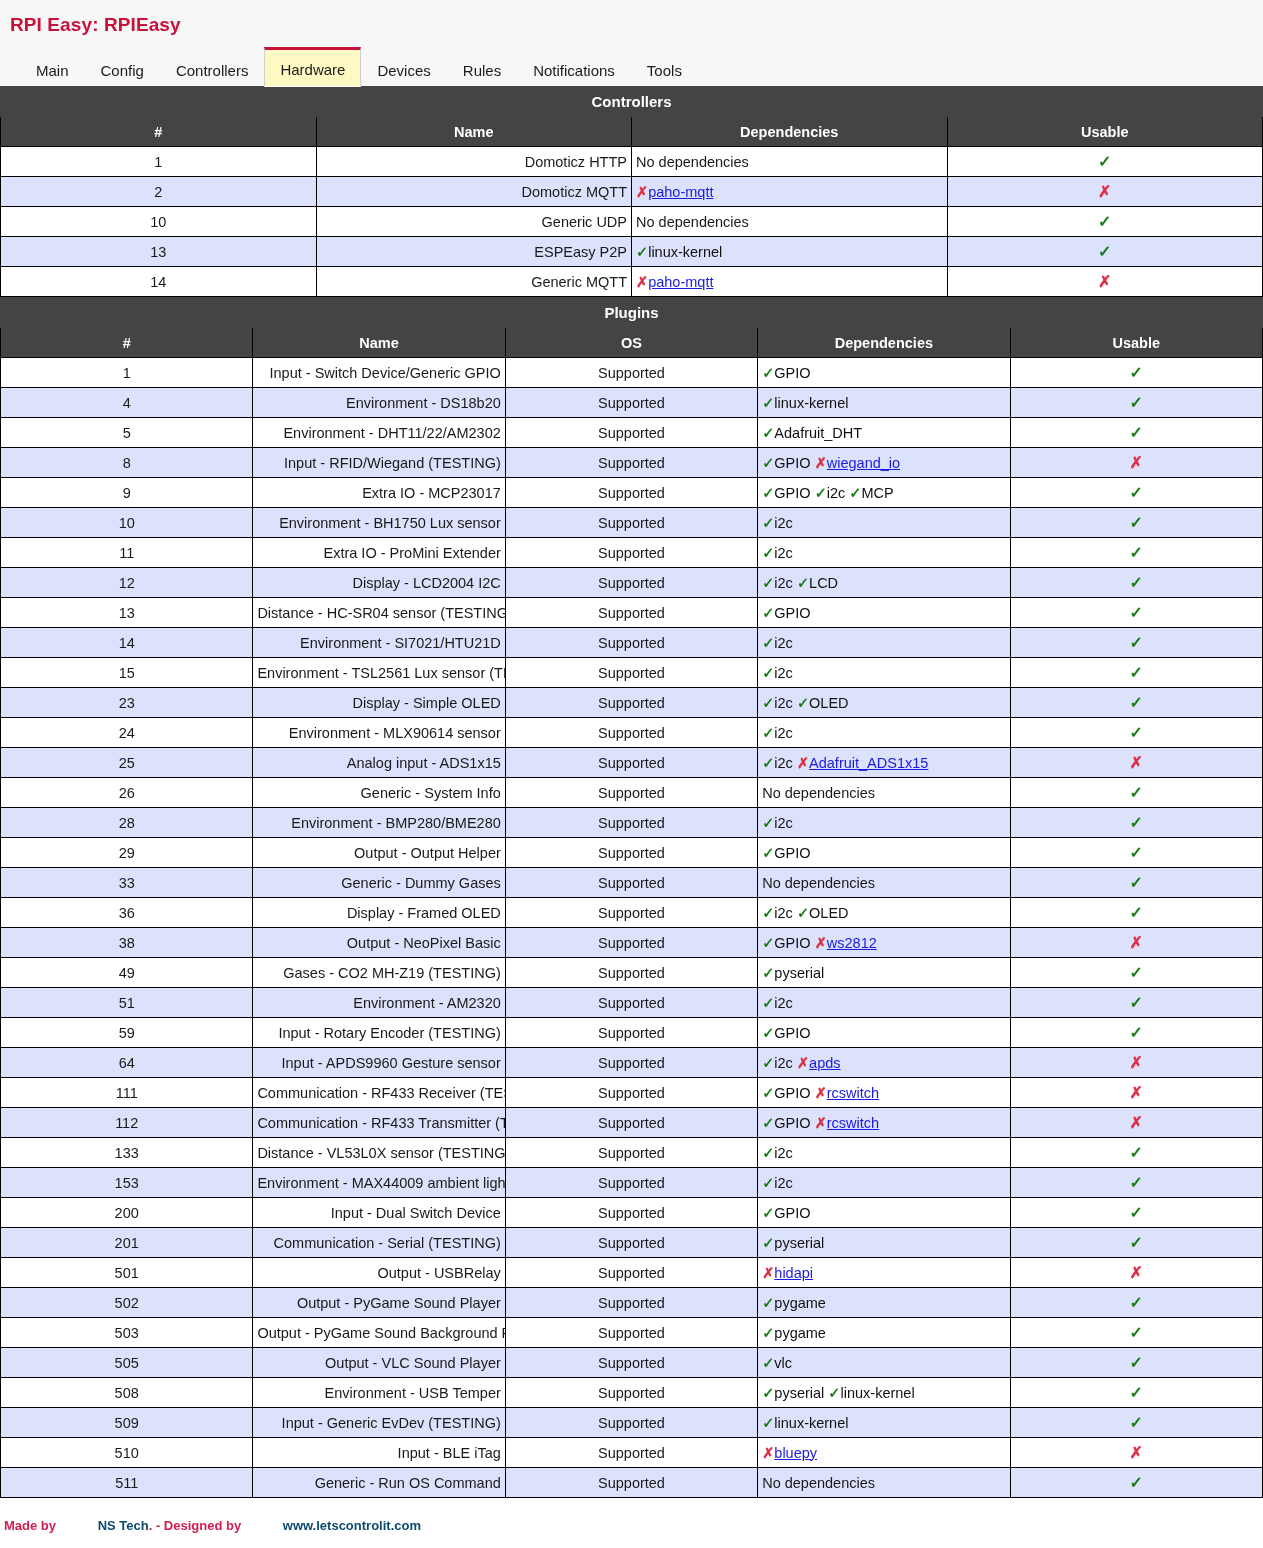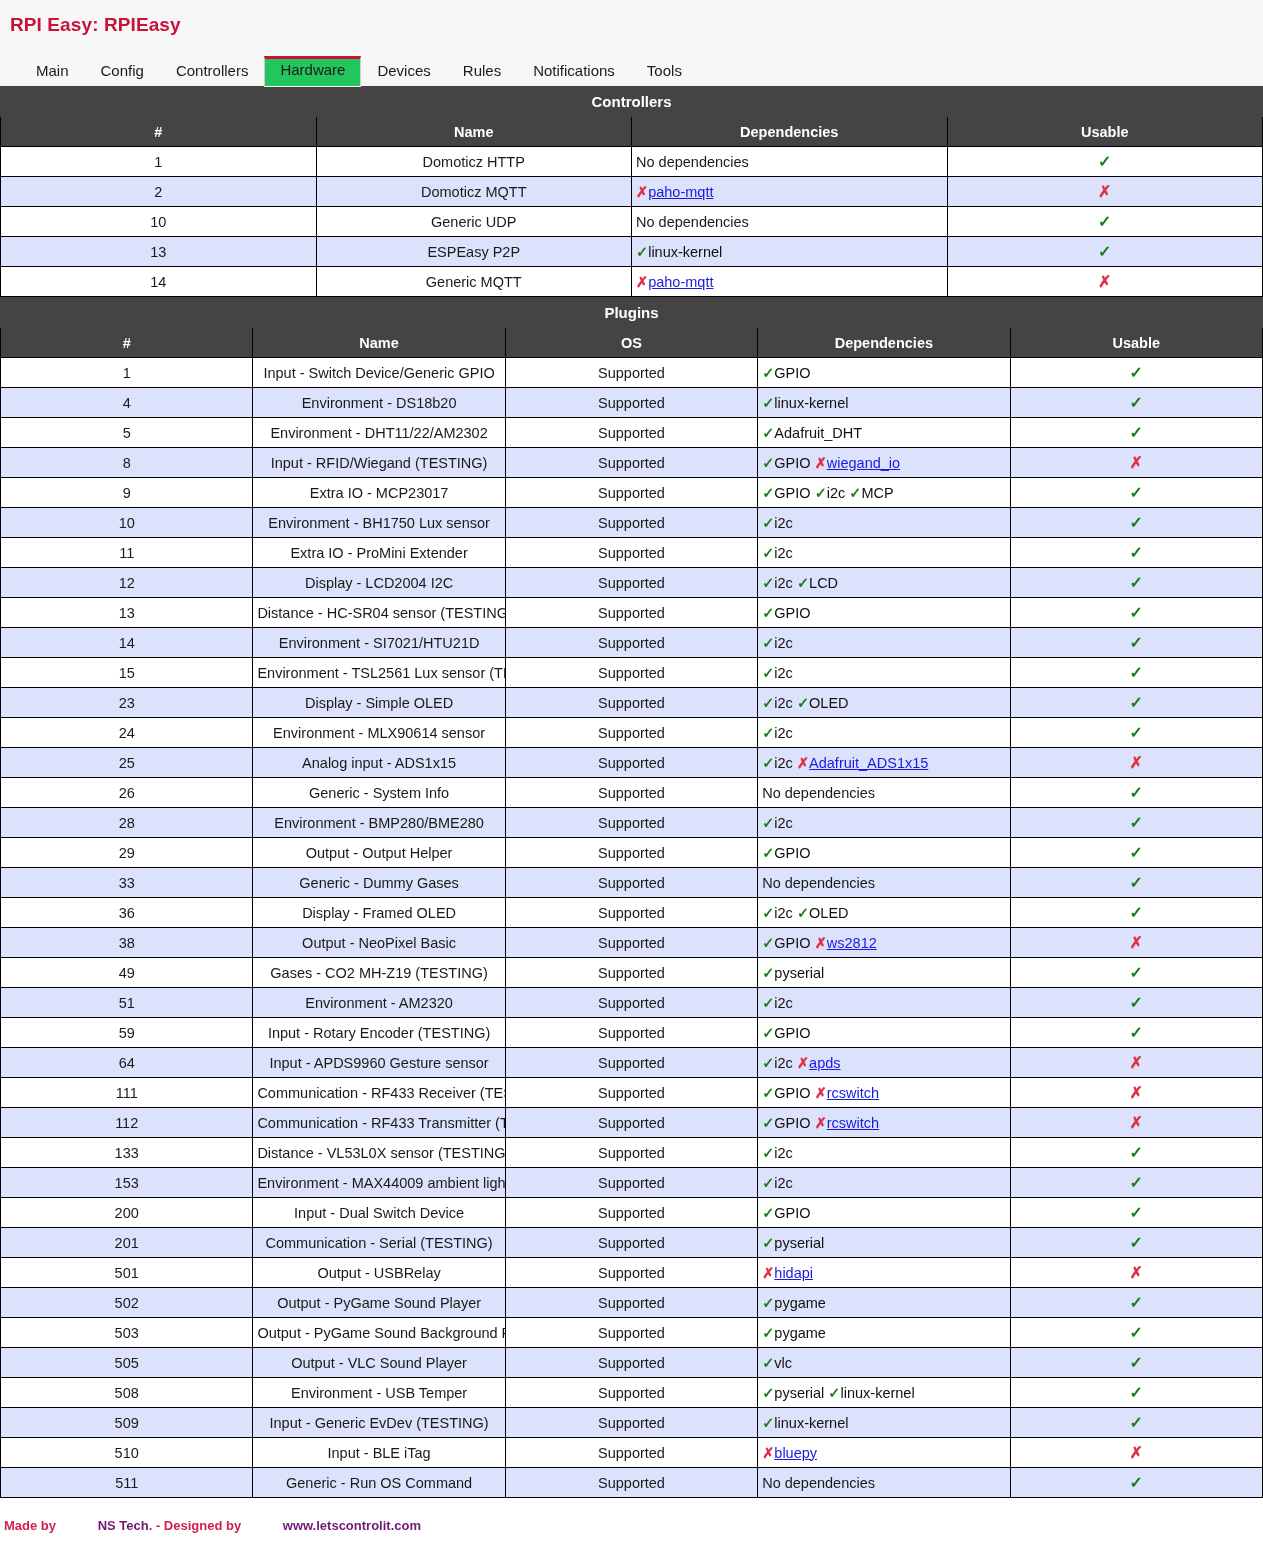--- a/index.html
+++ b/index.html
@@ -39,25 +39,25 @@
     line-height: 19px;
     cursor: pointer;
     border: 1px solid transparent;
     border-bottom: none;
     background: transparent;
     position: relative;
     top: 1px;
     white-space: nowrap;
   }
   .tab.active {
-    background: #22c55e;
+    background: #fef9c3;
     border: 1px solid #cfcfcf;
     border-bottom: 1px solid #ffffff;
     border-top: 3px solid #c8123c;
-    padding-top: 1px;
+    padding-top: 10px;
     z-index: 3;
   }
 
   
   table.grid {
     width: 1263px;
     border-collapse: collapse;
     table-layout: fixed;
     font-size: 14.5px;
   }
@@ -83,21 +83,21 @@
     color: #ffffff;
     font-weight: bold;
     text-align: center;
     font-size: 14.5px;
     border-color: #6b6b6b;
     height: 29px;
   }
   tr.alt td { background: #dde2fc; }
   tr.plain td { background: #ffffff; }
   td.num { text-align: center; color: #1a1a1a; }
-  td.name { text-align: center; color: #1a1a1a; }
+  td.name { text-align: right; color: #1a1a1a; }
   td.os { text-align: center; color: #1a1a1a; }
   td.dep { color: #0f0f5a; }
   td.usable { text-align: center; }
 
   .ok { color: #1a7d1a; font-weight: bold; }
   .bad { color: #e03047; font-weight: bold; }
   .deplink {
     color: #1a1ae0;
     text-decoration: underline;
     cursor: pointer;
@@ -109,21 +109,21 @@
   .mark-bad { color: #e03047; }
 
   
   #footer {
     margin: 20px 0 0 4px;
     font-size: 13px;
     font-weight: bold;
     line-height: 16px;
   }
   .f-red { color: #d21e4e; }
-  .f-blue { color: #701a75; padding-left: 38px; }
+  .f-blue { color: #0c4a6e; padding-left: 38px; }
 </style>
 </head>
 <body>
 
 <div id="header-band">
   <div id="page-title">RPI Easy: RPIEasy</div>
   <div id="tabbar">
       <div class="tab"><span>Main</span></div>
       <div class="tab"><span>Config</span></div>
       <div class="tab"><span>Controllers</span></div>

